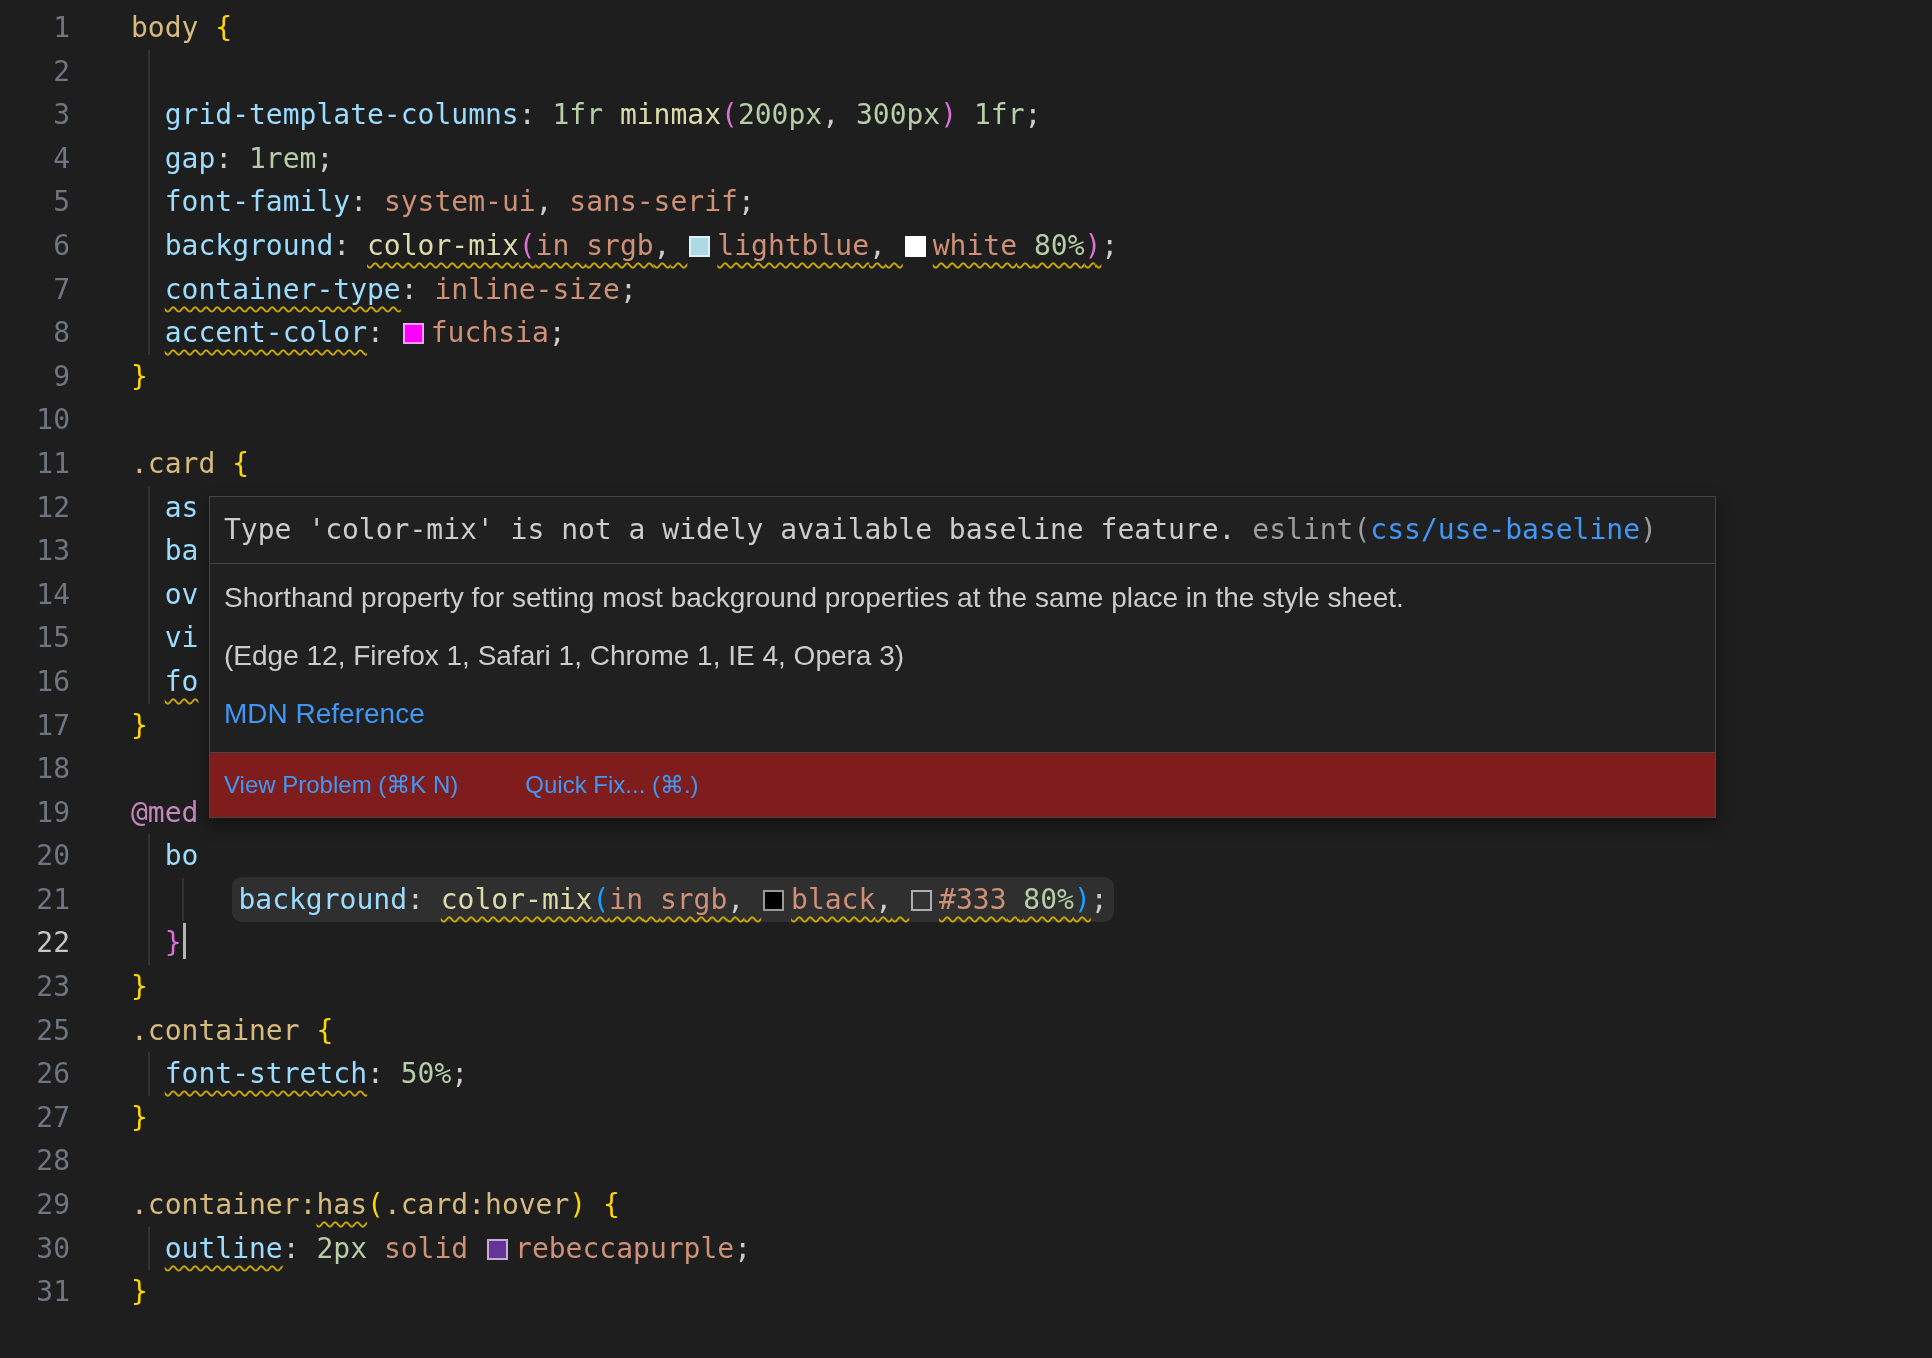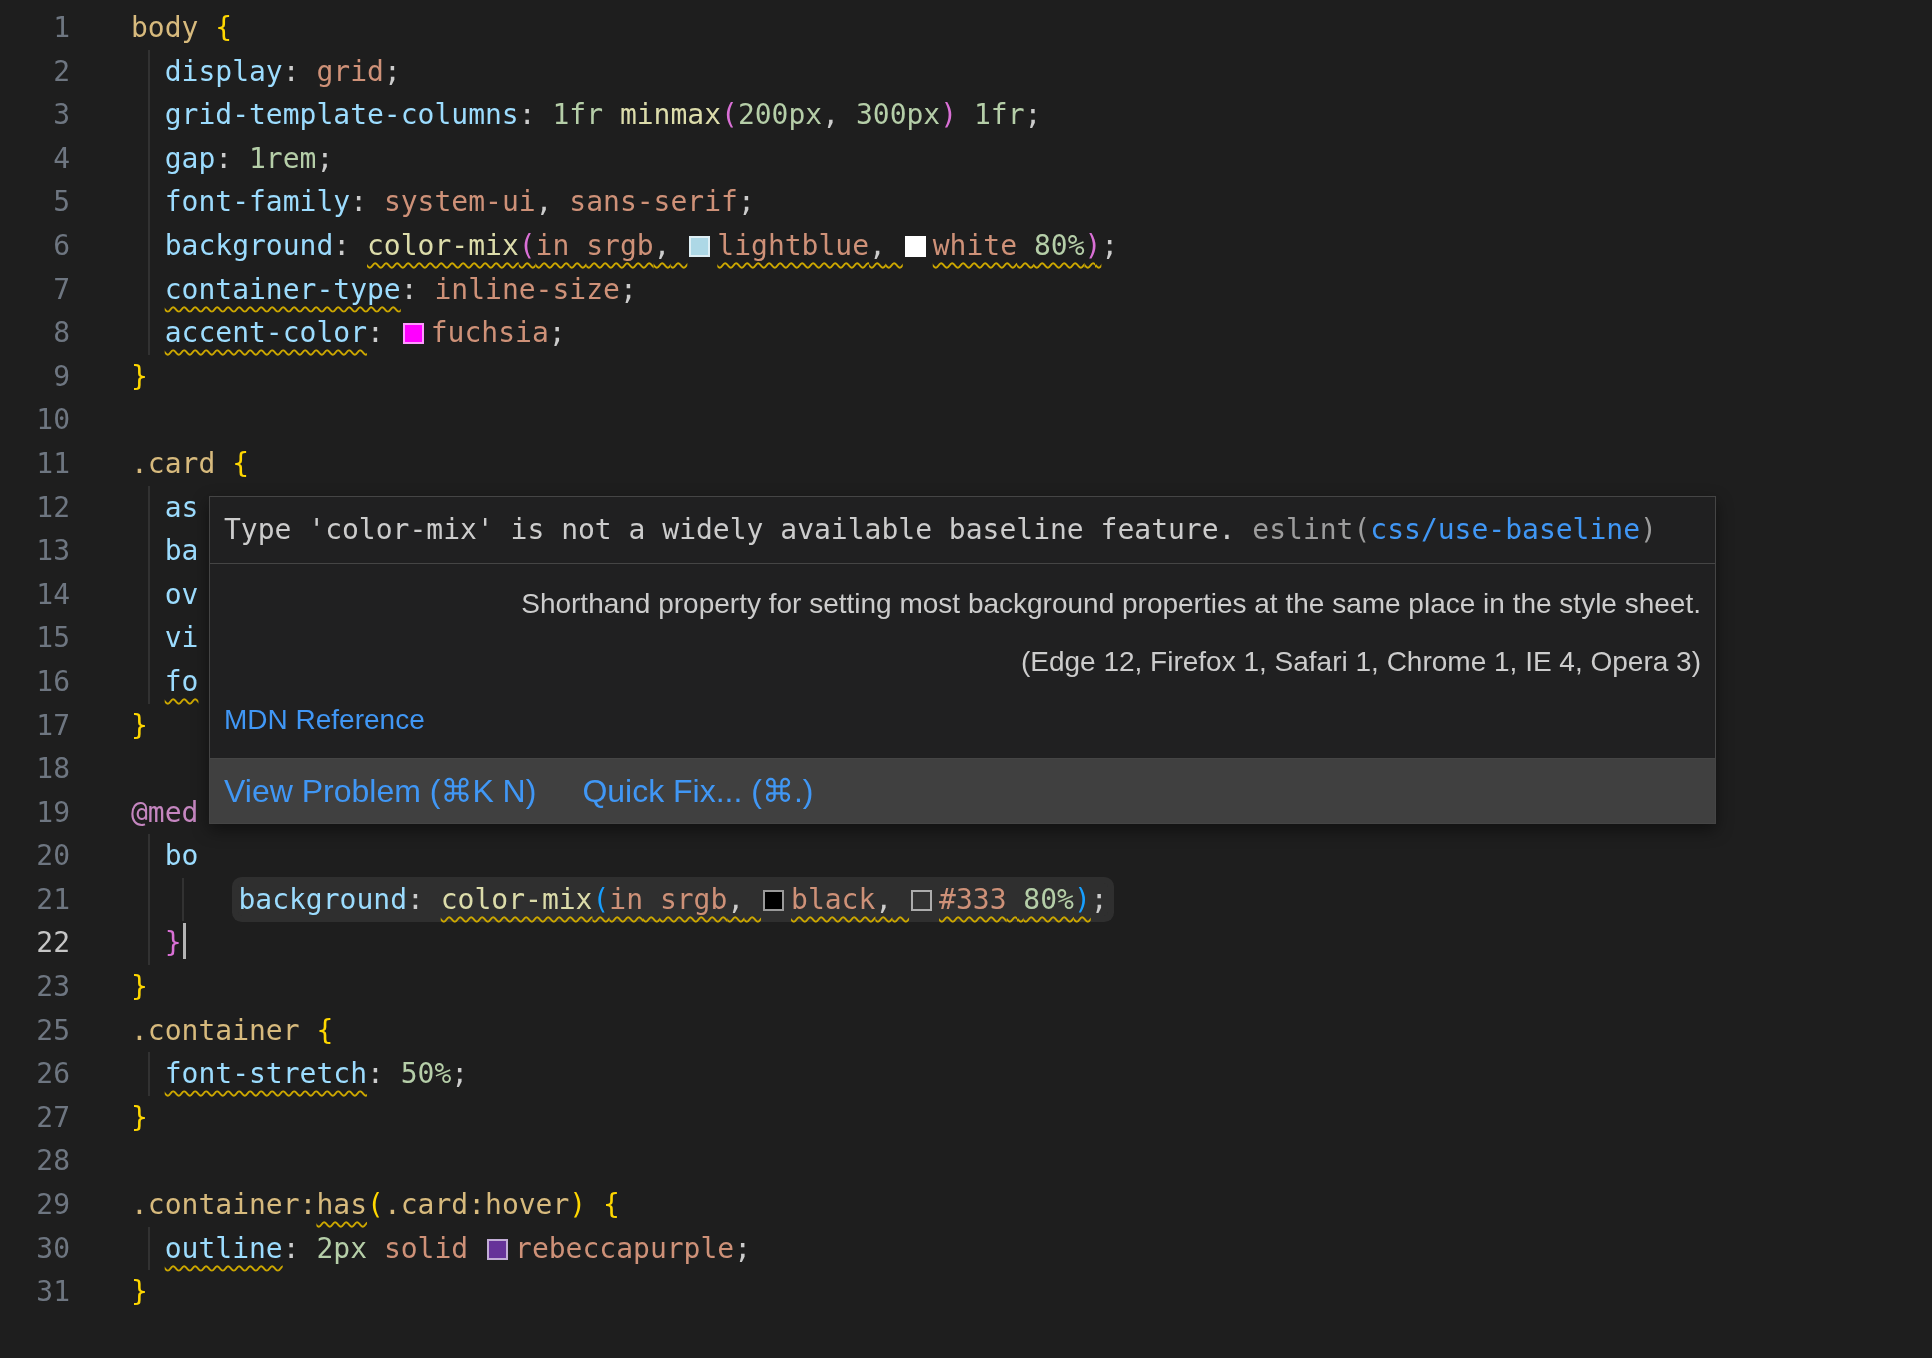--- a/index.html
+++ b/index.html
@@ -55,38 +55,38 @@
     box-shadow:0 6px 16px rgba(0,0,0,0.45);
   }
   .hover-problem{
     padding:13px 14px;font-family:"DejaVu Sans Mono",monospace;
     font-size:28px;line-height:40px;border-bottom:1px solid #454545;
   }
   .hover-doc{
     padding:14px 14px 18px;font-family:"Liberation Sans",sans-serif;
     font-size:28px;
   }
-  .hover-doc p{margin:6px 0 18px;line-height:40px;text-align:right;}
+  .hover-doc p{margin:0 0 18px;line-height:40px;}
   .hover-doc .mdn{display:inline-block;line-height:40px;}
   .hover-status{
-    border-top:1px solid #454545;background:#404040;
+    border-top:1px solid #454545;background:#7f1d1d;
     padding:12px 14px;font-family:"Liberation Sans",sans-serif;
-    font-size:32px;line-height:40px;display:flex;gap:46px;
+    font-size:24px;line-height:40px;display:flex;gap:67px;
   }
   .dim{color:#9d9d9d;}
   .link{color:#4097f5;cursor:pointer;text-decoration:none;}
   .link.u{}
 </style>
 </head>
 <body>
 
 <div id="editor">
   <div id="lines">
       <div class="line"><div class="gutter">1</div><div class="content"><span class="c-sel">body</span><span class="c-def"> </span><span class="c-b1">{</span></div></div>
-      <div class="line"><div class="gutter">2</div><span class="guide" style="left: 147.84px;"></span><div class="content"><span class="c-def">  </span><span class="c-prop">display</span><span class="c-pun">:</span><span class="c-def"> </span><span class="c-val">grid</span><span class="c-pun">;</span></div></div>
+      <div class="line"><div class="gutter">2</div><span class="guide" style="left: 147.84px;"></span></div>
       <div class="line"><div class="gutter">3</div><span class="guide" style="left: 147.84px;"></span><div class="content"><span class="c-def">  </span><span class="c-prop">grid-template-columns</span><span class="c-pun">:</span><span class="c-def"> </span><span class="c-num">1fr</span><span class="c-def"> </span><span class="c-fn">minmax</span><span class="c-b2">(</span><span class="c-num">200px</span><span class="c-pun">,</span><span class="c-def"> </span><span class="c-num">300px</span><span class="c-b2">)</span><span class="c-def"> </span><span class="c-num">1fr</span><span class="c-pun">;</span></div></div>
       <div class="line"><div class="gutter">4</div><span class="guide" style="left: 147.84px;"></span><div class="content"><span class="c-def">  </span><span class="c-prop">gap</span><span class="c-pun">:</span><span class="c-def"> </span><span class="c-num">1rem</span><span class="c-pun">;</span></div></div>
       <div class="line"><div class="gutter">5</div><span class="guide" style="left: 147.84px;"></span><div class="content"><span class="c-def">  </span><span class="c-prop">font-family</span><span class="c-pun">:</span><span class="c-def"> </span><span class="c-val">system-ui</span><span class="c-pun">,</span><span class="c-def"> </span><span class="c-val">sans-serif</span><span class="c-pun">;</span></div></div>
       <div class="line"><div class="gutter">6</div><span class="guide" style="left: 147.84px;"></span><div class="content"><span class="c-def">  </span><span class="c-prop">background</span><span class="c-pun">:</span><span class="c-def"> </span><span class="squig "><span class="c-fn">color-mix</span><span class="c-b2">(</span><span class="c-val">in</span><span class="c-def"> </span><span class="c-val">srgb</span><span class="c-pun">,</span><span class="c-def"> </span><span class="swatch" style="background: rgb(173, 216, 230);"></span><span class="c-val">lightblue</span><span class="c-pun">,</span><span class="c-def"> </span><span class="swatch" style="background: rgb(255, 255, 255);"></span><span class="c-val">white</span><span class="c-def"> </span><span class="c-num">80%</span><span class="c-b2">)</span></span><span class="c-pun">;</span></div></div>
       <div class="line"><div class="gutter">7</div><span class="guide" style="left: 147.84px;"></span><div class="content"><span class="c-def">  </span><span class="squig "><span class="c-prop">container-type</span></span><span class="c-pun">:</span><span class="c-def"> </span><span class="c-val">inline-size</span><span class="c-pun">;</span></div></div>
       <div class="line"><div class="gutter">8</div><span class="guide" style="left: 147.84px;"></span><div class="content"><span class="c-def">  </span><span class="squig "><span class="c-prop">accent-color</span></span><span class="c-pun">:</span><span class="c-def"> </span><span class="swatch" style="background: rgb(255, 0, 255);"></span><span class="c-val">fuchsia</span><span class="c-pun">;</span></div></div>
       <div class="line"><div class="gutter">9</div><div class="content"><span class="c-b1">}</span></div></div>
       <div class="line"><div class="gutter">10</div><div class="content"></div></div>
       <div class="line"><div class="gutter">11</div><div class="content"><span class="c-sel">.card</span><span class="c-def"> </span><span class="c-b1">{</span></div></div>
       <div class="line"><div class="gutter">12</div><span class="guide" style="left: 147.84px;"></span><div class="content"><span class="c-def">  </span><span class="c-prop">as</span></div></div>

